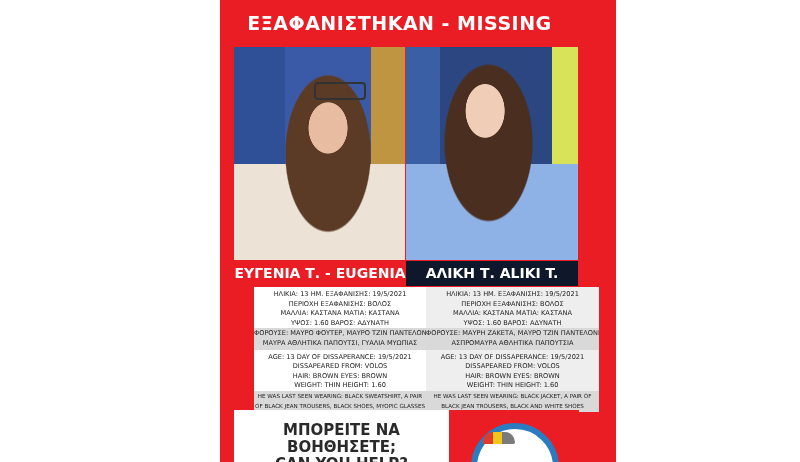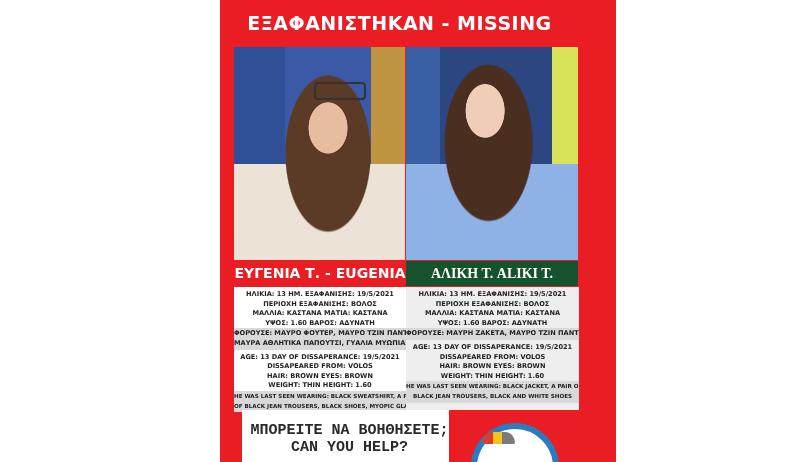--- a/index.html
+++ b/index.html
@@ -20,29 +20,29 @@
     background:
       radial-gradient(ellipse 32px 44px at 46% 30%, #f0cdb6 0 60%, transparent 62%),
       radial-gradient(ellipse 62px 110px at 48% 45%, #4a2e1f 0 70%, transparent 72%),
       linear-gradient(180deg, transparent 0 55%, #8fb2e6 55% 100%),
       linear-gradient(90deg, #3b5fa5 0 20%, #2b4680 20% 85%, #d8e35a 85%);
   }
   .glasses { position:absolute; left:80px; top:35px; width:48px; height:14px; border:2px solid #333; border-radius:4px; }
   .name { position:absolute; top:261px; height:25px; color:#fff; font-weight:bold; font-size:14px;
           line-height:25px; text-align:center; }
   .name.left { left:14px; width:172px; }
-  .name.right { left:186px; width:172px; background:#14532d;font-family:Liberation Serif, serif; }
-  .info { position:absolute; top:287px; height:123px; font-weight:bold; color:#222; font-size:6.6px;
-          text-align:center; line-height:9.6px; }
+  .name.right { left:186px; width:172px; background:#0f172a; }
+  .info { position:absolute; top:287px; height:123px; font-weight:normal; color:#222; font-size:6.6px;
+          text-align:center; line-height:9.6px;margin-left:20px; }
   .info.left { left:14px; width:172px; background:#ffffff; }
   .info.right { left:186px; width:173px; background:#eeeeee; }
   .info .line { white-space:nowrap; overflow:hidden; }
   .info .band { background:#d9d9d9; padding:1px 0; }
   .info .gap { height:3px; }
-  .help { position:absolute; left:22px; top:410px; width:215px; height:52px; background:#fff;font-family:Liberation Mono, monospace; }
+  .help { position:absolute; left:14px; top:410px; width:215px; height:52px; background:#fff; }
   .help .l1, .help .l2 { text-align:center; font-weight:bold; color:#2a2a2a; font-size:15px; line-height:17px; }
   .help .l1 { padding-top:12px; }
   .logo-box { position:absolute; left:229px; top:410px; width:130px; height:52px; background:#ea1c24; }
   .logo-circle { position:absolute; left:22px; top:13px; width:76px; height:76px; border-radius:50%;
                  background:#fff; border:6px solid #2b7bc0; }
   .logo-cap { position:absolute; left:34px; top:22px; width:32px; height:12px; border-radius:12px 12px 2px 2px;
               background:linear-gradient(90deg, #e03a2a 0 30%, #f0c51c 30% 60%, #7a7a7a 60%); }
 </style>
 </head>
 <body>
@@ -80,20 +80,21 @@
   </div>
 
   <div class="info right">
     <div class="gap"></div>
     <div class="line">ΗΛΙΚΙΑ: 13 ΗΜ. ΕΞΑΦΑΝΙΣΗΣ: 19/5/2021</div>
     <div class="line">ΠΕΡΙΟΧΗ ΕΞΑΦΑΝΙΣΗΣ: ΒΟΛΟΣ</div>
     <div class="line">ΜΑΛΛΙΑ: ΚΑΣΤΑΝΑ ΜΑΤΙΑ: ΚΑΣΤΑΝΑ</div>
     <div class="line">ΥΨΟΣ: 1.60 ΒΑΡΟΣ: ΑΔΥΝΑΤΗ</div>
     <div class="band">
       <div class="line">ΦΟΡΟΥΣΕ: ΜΑΥΡΗ ΖΑΚΕΤΑ, ΜΑΥΡΟ ΤΖΙΝ ΠΑΝΤΕΛΟΝΙ,</div>
+      <div class="line">ΑΣΠΡΟΜΑΥΡΑ ΑΘΛΗΤΙΚΑ ΠΑΠΟΥΤΣΙΑ</div>
     </div>
     <div class="gap"></div>
     <div class="line">AGE: 13   DAY OF DISSAPERANCE: 19/5/2021</div>
     <div class="line">DISSAPEARED FROM: VOLOS</div>
     <div class="line">HAIR: BROWN EYES: BROWN</div>
     <div class="line">WEIGHT: THIN HEIGHT: 1.60</div>
     <div class="band" style="font-size:5.6px;">
       <div class="line">HE WAS LAST SEEN WEARING: BLACK JACKET, A PAIR OF</div>
       <div class="line">BLACK JEAN TROUSERS, BLACK AND WHITE SHOES</div>
     </div>

